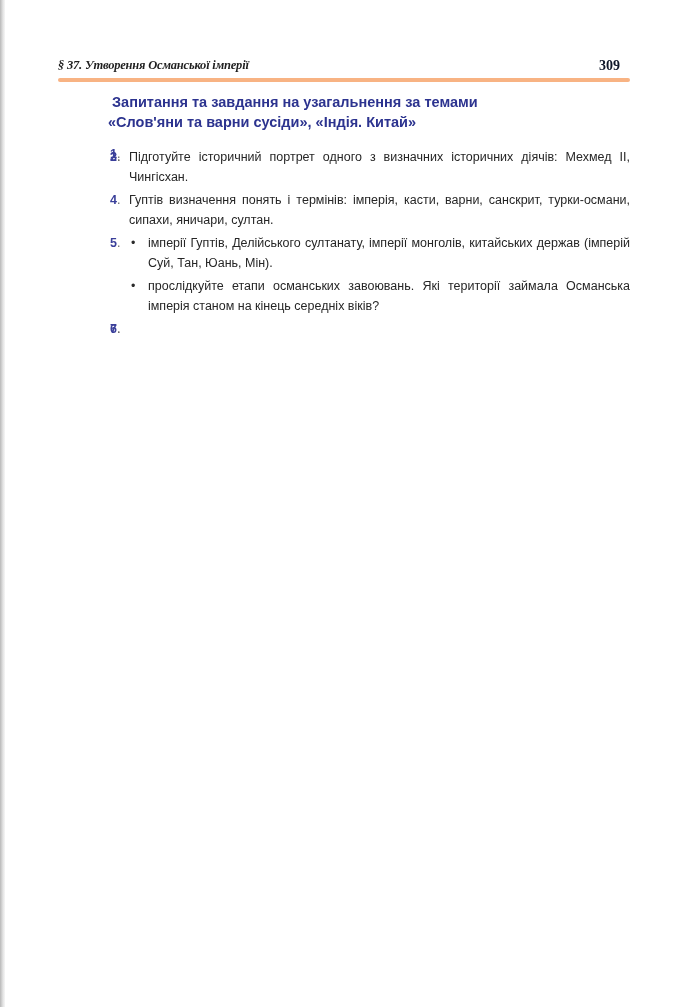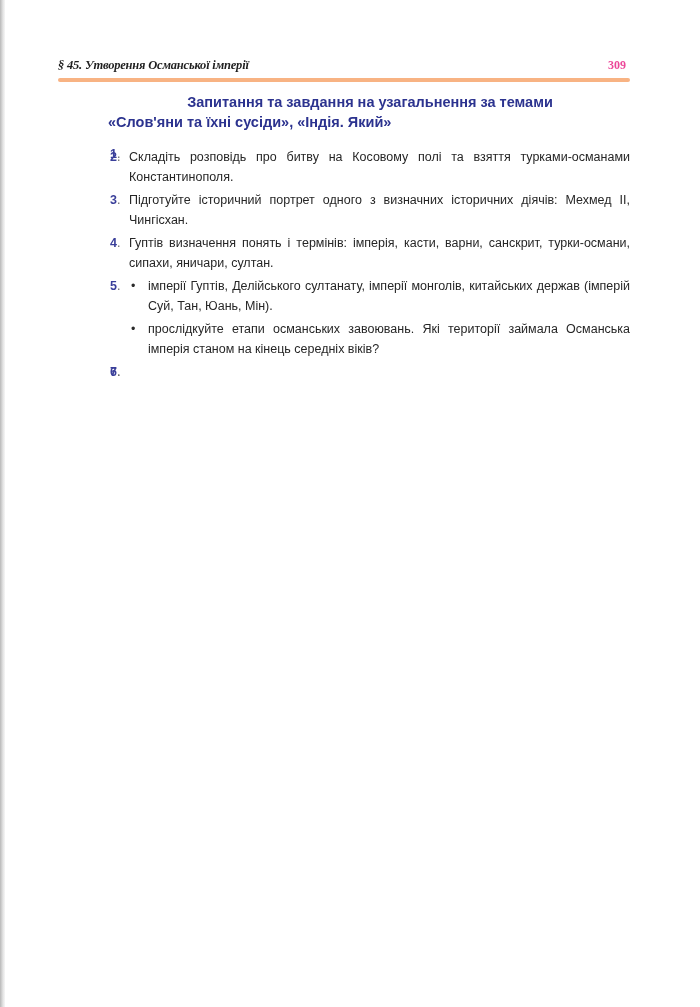--- a/index.html
+++ b/index.html
@@ -33,25 +33,25 @@
       left: 0; top: 0;
       font-family: "Liberation Serif", "DejaVu Serif", serif;
       font-style: italic;
       font-weight: bold;
       font-size: 12.5px;
       color: #1f1f1f;
       letter-spacing: -0.2px;
     }
     .page-number {
       position: absolute;
-      right: 4px; top: 0;
+      right: 10px; top: 0;
       font-family: "Liberation Serif", "DejaVu Serif", serif;
       font-weight: bold;
-      font-size: 12px;
-      color: #ec4899;
+      font-size: 14px;
+      color: #0f172a;
     }
     .header-rule {
       position: absolute;
       left: 58px;
       top: 78px;
       width: 572px;
       height: 4px;
       background: #f8b383;
       border-radius: 2px;
     }
@@ -59,21 +59,21 @@
       position: absolute;
       left: 108px;
       top: 92px;
       width: 520px;
       font-weight: bold;
       font-size: 14.5px;
       line-height: 20px;
       color: #2c338f;
     }
     .section-heading .line { display: block; }
-    .section-heading .line1 { padding-left: 4px; text-align: center; }
+    .section-heading .line1 { padding-left: 4px; }
     .tasks {
       position: absolute;
       left: 110px;
       top: 144px;
       width: 520px;
       margin: 0;
       padding: 0;
       list-style: none;
       font-size: 12.5px;
       line-height: 20px;
@@ -108,37 +108,36 @@
       left: 2px; top: 0;
       color: #2a2a2a;
     }
   </style>
 </head>
 <body>
 
 <div class="left-edge"></div>
 
 <div class="running-header">
-  <span class="running-title">§ 45. Утворення Османської імперії</span>
+  <span class="running-title">§ 37. Утворення Османської імперії</span>
   <span class="page-number">309</span>
 </div>
 <div class="header-rule"></div>
 
 <h2 class="section-heading" style="margin:0;">
   <span class="line line1">Запитання та завдання на узагальнення за темами</span>
-  <span class="line">«Слов'яни та їхні сусіди», «Індія. Який»</span>
+  <span class="line">«Слов'яни та варни сусіди», «Індія. Китай»</span>
 </h2>
 
 <ol class="tasks">
   <li class="task">
     <span class="task-num"><span>1</span><span class="dot">.</span></span>
   </li>
   <li class="task">
     <span class="task-num"><span>2</span><span class="dot">.</span></span>
-    <span>Складіть розповідь про битву на Косовому полі та взяття турками-османами Константинополя.</span>
   </li>
   <li class="task">
     <span class="task-num"><span>3</span><span class="dot">.</span></span>
     <span>Підготуйте історичний портрет одного з визначних історичних діячів: Мехмед II, Чингісхан.</span>
   </li>
   <li class="task">
     <span class="task-num"><span>4</span><span class="dot">.</span></span>
     <span>Гуптів визначення понять і термінів: імперія, касти, варни, санскрит, турки-османи, сипахи, яничари, султан.</span>
   </li>
   <li class="task">

